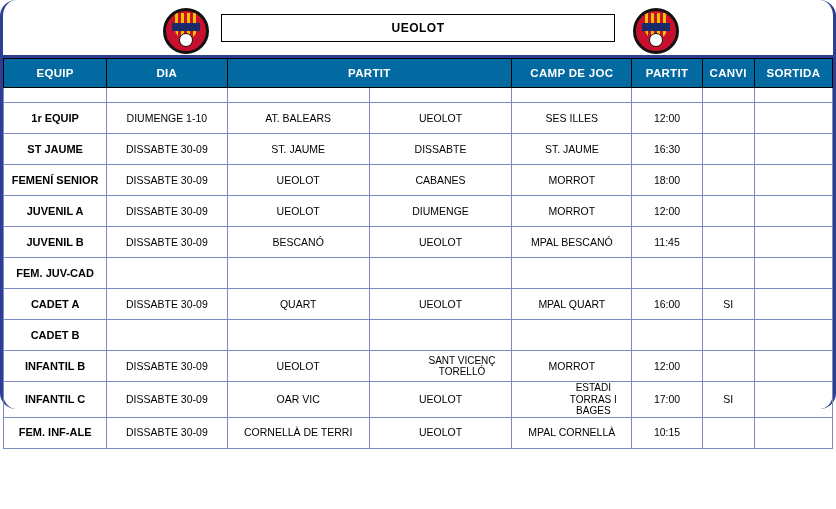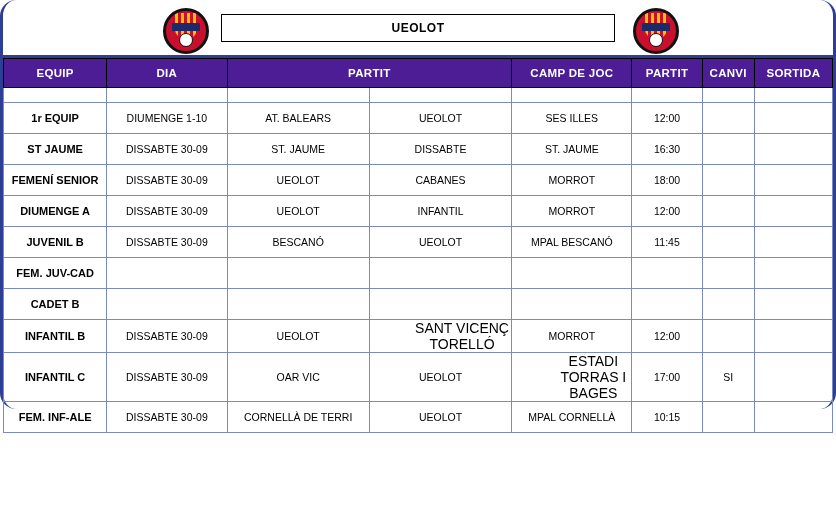--- a/index.html
+++ b/index.html
@@ -95,21 +95,21 @@
     background: #ffffff;
   }
   
   table {
     border-collapse: collapse;
     table-layout: fixed;
     width: 830px;
     margin: 0;
   }
   th {
-    background: #4c1d95;
+    background: #0369a1;
     color: #ffffff;
     font-size: 11.5px;
     font-weight: bold;
     letter-spacing: 0.3px;
     height: 26px;
     border: 1px solid #000000;
     text-align: center;
     vertical-align: middle;
   }
   td {
@@ -131,21 +131,21 @@
     border: 1px solid #7c8bbf;
   }
   .col-equip { width: 103px; }
   .col-dia { width: 120px; }
   .col-local { width: 142px; }
   .col-visit { width: 142px; }
   .col-camp { width: 120px; }
   .col-partit { width: 70px; }
   .col-canvi { width: 52px; }
   .col-sortida { width: 78px; }
-  .two-line { font-size: 14px; padding-left: 45px; }
+  .two-line { font-size: 10px; padding-left: 45px; }
 </style>
 </head>
 <body>
 
 <div id="page">
 
   <div id="header">
     <div class="crest left">
       <div class="inner"></div>
       <div class="bar"></div>
@@ -222,24 +222,24 @@
         <td>DISSABTE 30-09</td>
         <td>UEOLOT</td>
         <td>CABANES</td>
         <td>MORROT</td>
         <td>18:00</td>
         <td></td>
         <td></td>
       </tr>
 
       <tr>
-        <td class="team">DIUMENGE A</td>
-        <td>DISSABTE 30-09</td>
-        <td>UEOLOT</td>
-        <td>INFANTIL</td>
+        <td class="team">JUVENIL A</td>
+        <td>DISSABTE 30-09</td>
+        <td>UEOLOT</td>
+        <td>DIUMENGE</td>
         <td>MORROT</td>
         <td>12:00</td>
         <td></td>
         <td></td>
       </tr>
 
       <tr>
         <td class="team">JUVENIL B</td>
         <td>DISSABTE 30-09</td>
         <td>BESCANÓ</td>
@@ -254,20 +254,30 @@
         <td class="team">FEM. JUV-CAD</td>
         <td></td>
         <td></td>
         <td></td>
         <td></td>
         <td></td>
         <td></td>
         <td></td>
       </tr>
 
+      <tr>
+        <td class="team">CADET A</td>
+        <td>DISSABTE 30-09</td>
+        <td>QUART</td>
+        <td>UEOLOT</td>
+        <td>MPAL QUART</td>
+        <td>16:00</td>
+        <td>SI</td>
+        <td></td>
+      </tr>
 
       <tr>
         <td class="team">CADET B</td>
         <td></td>
         <td></td>
         <td></td>
         <td></td>
         <td></td>
         <td></td>
         <td></td>

